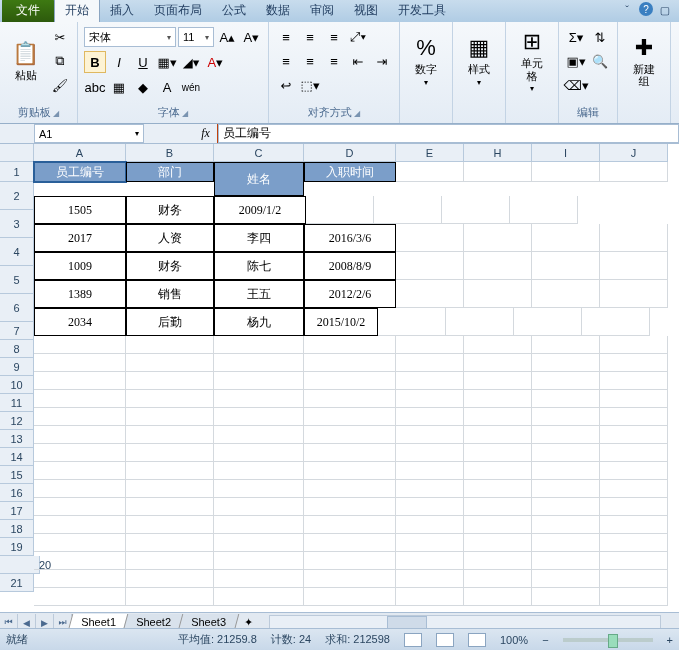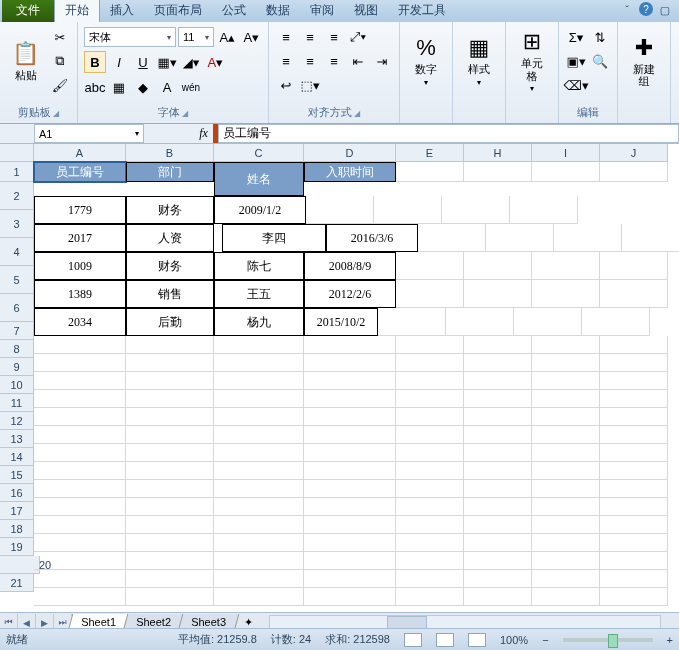--- a/index.html
+++ b/index.html
@@ -30,21 +30,21 @@
   .combo { background: #fff; border: 1px solid #a8bdd4; height: 20px; display: flex; align-items: center; padding: 0 4px; font-size: 11px; }
   .combo .arr { margin-left: auto; font-size: 8px; color: #555; }
   .font-name { width: 92px; }
   .font-size { width: 36px; }
   .boxed { border: 1px solid #dfb860; background: #fdf3d4; }
 
   
   .formulabar { display: flex; height: 20px; border-bottom: 1px solid #a8bdd4; background: #e9eff6; }
   .namebox { width: 110px; background: #fff; border: 1px solid #a8bdd4; margin: 0 0 0 34px; display: flex; align-items: center; padding: 0 4px; font-size: 11px; }
   .namebox .arr { margin-left: auto; font-size: 8px; }
-  .fx { width: 24px; text-align: center; border-right: 5px solid #c2410c; font-style: italic; font-family: serif; font-size: 12px; padding-top: 2px; margin-left: 50px; }
+  .fx { width: 24px; text-align: center; border-right: 1px solid #c2410c; font-style: italic; font-family: serif; font-size: 12px; padding-top: 2px; margin-left: 50px; }
   .fbar-input { flex: 1; background: #fff; border: 1px solid #a8bdd4; padding: 0 4px; font-size: 12px; display: flex; align-items: center; }
 
   
   .grid-wrap { position: relative; height: 482px; overflow: hidden; }
   .corner { position: absolute; left: 0; top: 0; width: 34px; height: 18px; background: #e9eff6; border-right: 1px solid #b7c9dc; border-bottom: 1px solid #b7c9dc; }
   .colheads { position: absolute; left: 34px; top: 0; height: 18px; display: flex; }
   .colhead { background: #e9eff6; border-right: 1px solid #b7c9dc; border-bottom: 1px solid #b7c9dc; text-align: center; font-size: 11px; line-height: 18px; color: #2b4661; cursor: pointer; }
   .rowheads { position: absolute; left: 0; top: 18px; width: 34px; }
   .rowhead { background: #e9eff6; border-right: 1px solid #b7c9dc; border-bottom: 1px solid #b7c9dc; text-align: center; font-size: 11px; color: #2b4661; cursor: pointer; }
   .cells { position: absolute; left: 34px; top: 18px; }
@@ -301,32 +301,32 @@
         <div class="cell dt hdr active-cell" style="width: 92px; height: 20px;">员工编号</div>
         <div class="cell dt hdr" style="width: 88px; height: 20px;">部门</div>
         <div class="cell dt hdr" style="width: 90px; height: 34px;">姓名</div>
         <div class="cell dt hdr" style="width: 92px; height: 20px;">入职时间</div>
         <div class="cell" style="width: 68px; height: 20px;"></div>
         <div class="cell" style="width: 68px; height: 20px;"></div>
         <div class="cell" style="width: 68px; height: 20px;"></div>
         <div class="cell" style="width: 68px; height: 20px;"></div>
       </div>
       <div class="cellrow">
-        <div class="cell dt" style="width: 92px; height: 28px;">1779</div>
+        <div class="cell dt" style="width: 92px; height: 28px;">1505</div>
         <div class="cell dt" style="width: 88px; height: 28px;">财务</div>
         <div class="cell dt" style="width: 92px; height: 28px;">2009/1/2</div>
         <div class="cell" style="width: 68px; height: 28px;"></div>
         <div class="cell" style="width: 68px; height: 28px;"></div>
         <div class="cell" style="width: 68px; height: 28px;"></div>
         <div class="cell" style="width: 68px; height: 28px;"></div>
       </div>
       <div class="cellrow">
         <div class="cell dt" style="width: 92px; height: 28px;">2017</div>
         <div class="cell dt" style="width: 88px; height: 28px;">人资</div>
-        <div class="cell dt" style="width: 104px; height: 28px; margin-left: 8px;">李四</div>
+        <div class="cell dt" style="width: 90px; height: 28px;">李四</div>
         <div class="cell dt" style="width: 92px; height: 28px;">2016/3/6</div>
         <div class="cell" style="width: 68px; height: 28px;"></div>
         <div class="cell" style="width: 68px; height: 28px;"></div>
         <div class="cell" style="width: 68px; height: 28px;"></div>
         <div class="cell" style="width: 68px; height: 28px;"></div>
       </div>
       <div class="cellrow">
         <div class="cell dt" style="width: 92px; height: 28px;">1009</div>
         <div class="cell dt" style="width: 88px; height: 28px;">财务</div>
         <div class="cell dt" style="width: 90px; height: 28px;">陈七</div>

